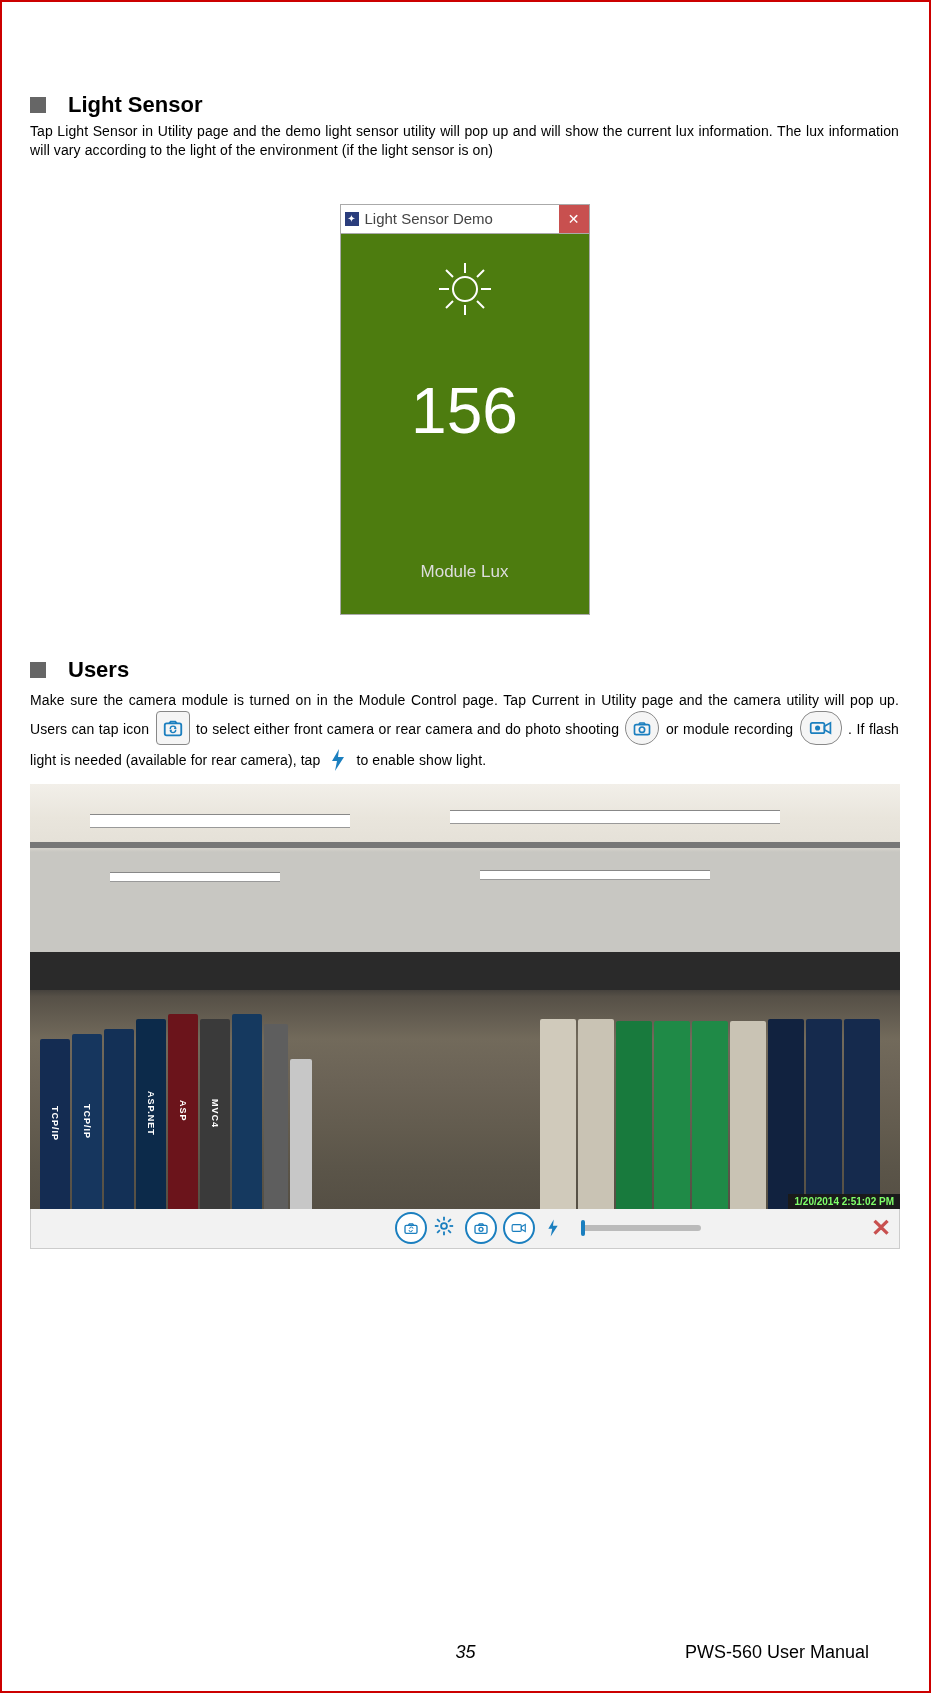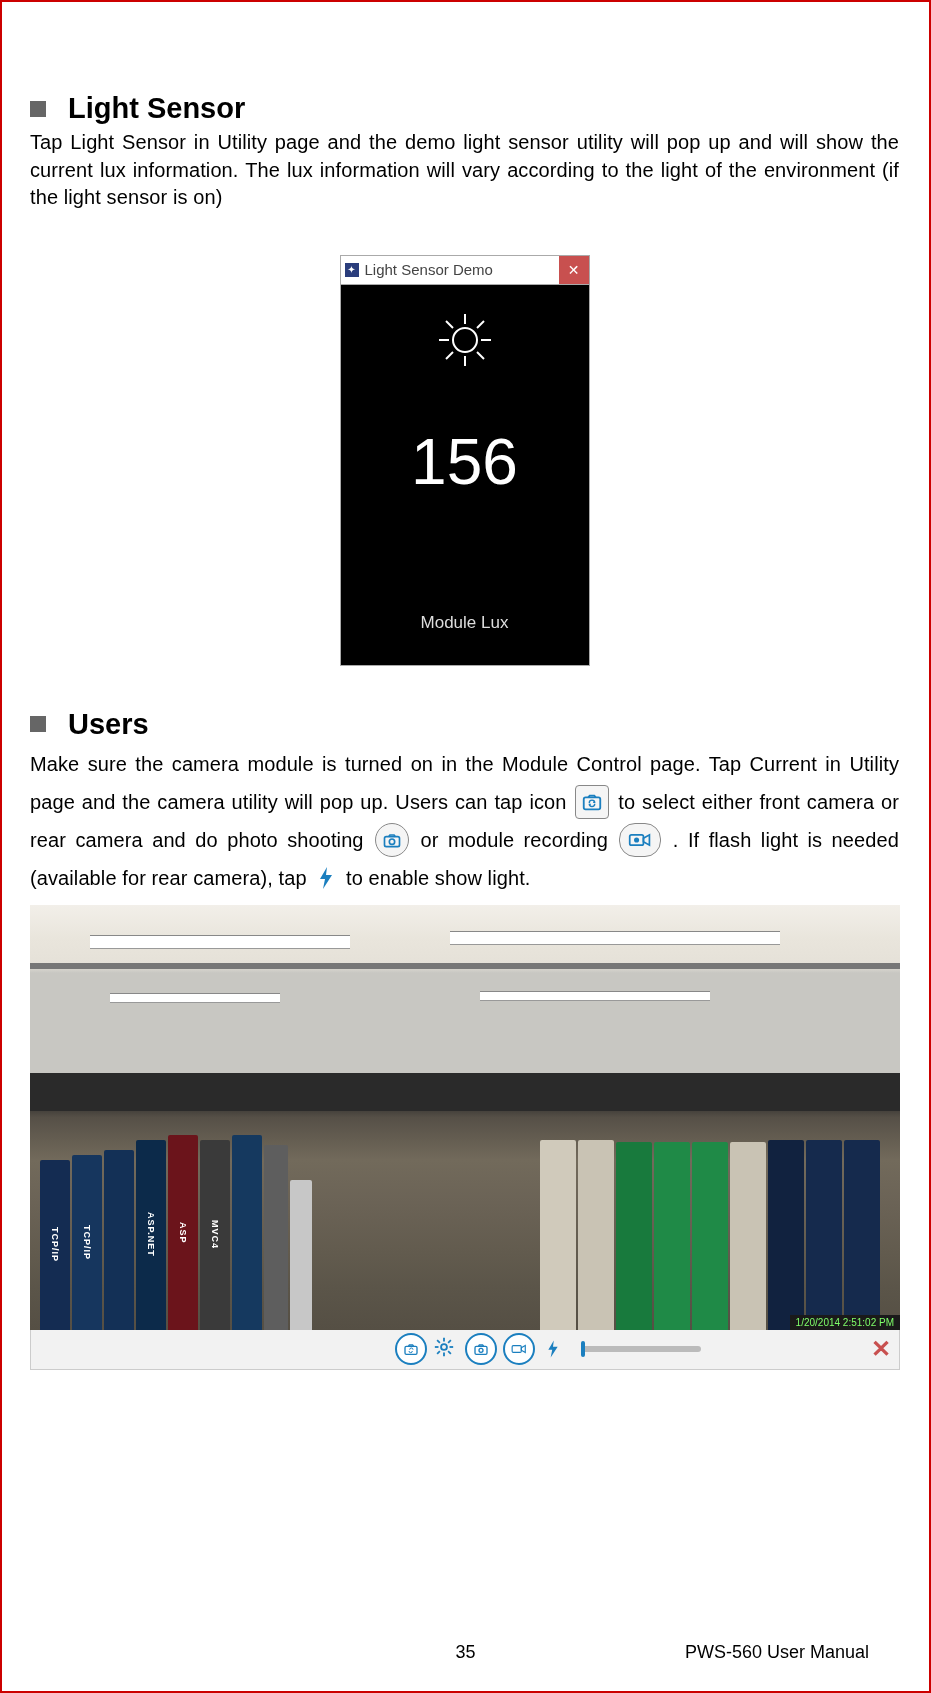--- a/index.html
+++ b/index.html
@@ -26,24 +26,24 @@
   }
   .bullet {
     width: 16px;
     height: 16px;
     background: #666;
     margin-right: 22px;
     flex: none;
   }
   .heading-text {
     font-weight: bold;
-    font-size: 29px;
+    font-size: 22px;
   }
   .body-text {
-    font-size: 20px;
+    font-size: 14px;
     line-height: 1.38;
     letter-spacing: 0.1px;
   }
   .body-line {
     text-align: justify;
   }
   .ls-demo-wrap {
     display: flex;
     justify-content: center;
     margin-top: 43px;
@@ -80,21 +80,21 @@
   .ls-titlebar .close-btn {
     position: absolute;
     right: 0; top: 0; bottom: 0;
     width: 30px;
     background: #c8504f;
     color: #fff;
     display: flex; align-items: center; justify-content: center;
     font-size: 14px;
   }
   .ls-body {
-    background: #000000;
+    background: #4d7c0f;
     height: 380px;
     border: 1px solid #aaa;
     border-top: none;
     position: relative;
     color: #fff;
   }
   .sun-icon {
     position: absolute;
     top: 25px;
     left: 50%;
@@ -216,20 +216,21 @@
     margin-right: 2px;
   }
   .ts-badge {
     position: absolute;
     right: 0;
     bottom: 0;
     font-size: 10px;
     color: #7fff6a;
     background: #1a1a1a;
     padding: 2px 6px;
+    font-weight: bold;
   }
   .camera-toolbar {
     width: 870px;
     height: 40px;
     background: #f2f2f2;
     border: 1px solid #ccc;
     border-top: none;
     display: flex;
     align-items: center;
     padding: 0 8px;
@@ -303,20 +304,21 @@
     display: flex;
     justify-content: space-between;
     padding: 0 60px 0 0;
     font-size: 18px;
     box-sizing: border-box;
   }
   .footer .pagenum {
     position: absolute;
     left: 50%;
     transform: translateX(-50%);
+    font-style: italic;
   }
   .footer .doc-title {
     margin-left: auto;
   }
 </style>
 </head>
 <body>
 
 <div class="page">
 

